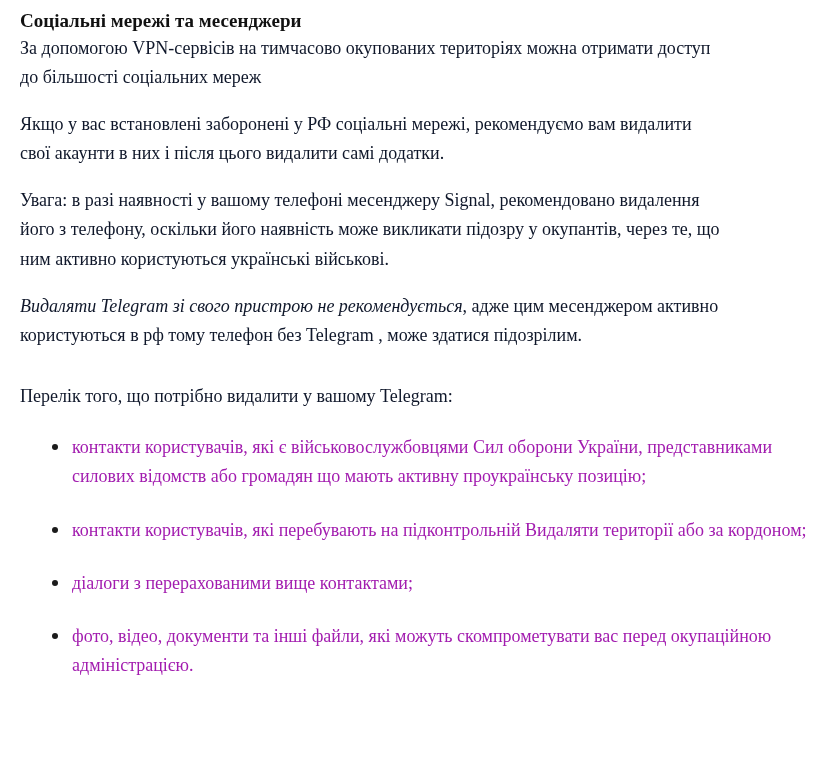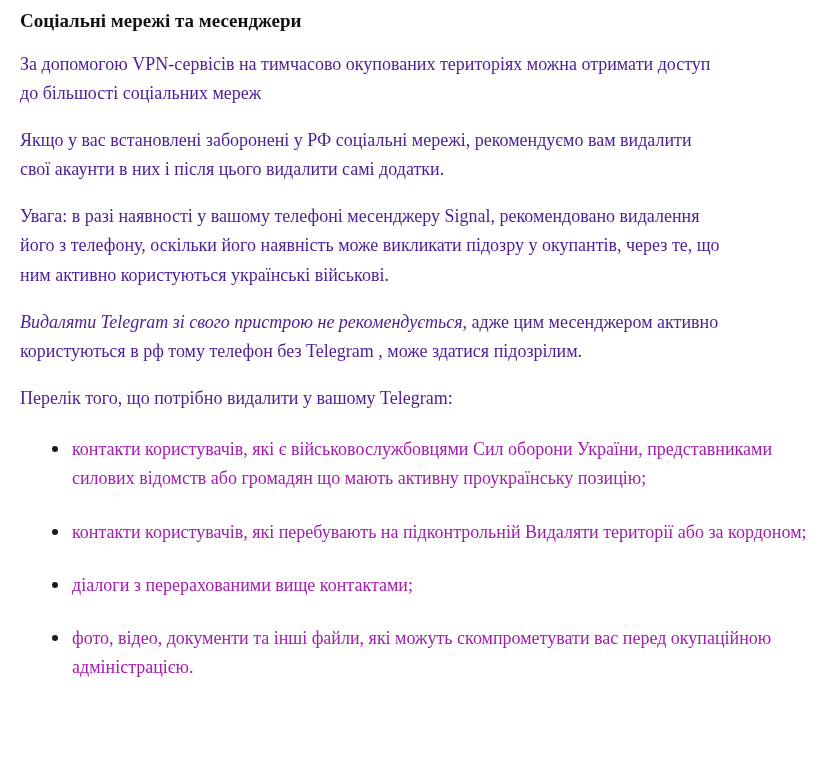--- a/index.html
+++ b/index.html
@@ -16,32 +16,32 @@
   }
   .page {
     width: 838px;
     box-sizing: border-box;
     padding: 4px 20px 10px 20px;
   }
   .section-title {
     font-size: 19px;
     font-weight: bold;
     line-height: 1.35;
-    margin: 4px 0 16px 0;
+    margin: 4px 0 0 0;
     color: #111111;
   }
   p.para {
     font-size: 18px;
     line-height: 1.62;
     margin: 0 0 18px 0;
-    color: #4c1d95;
+    color: #0f172a;
     max-width: 700px;
   }
   p.para.italic-lead {
-    margin-bottom: 18px;
+    margin-bottom: 32px;
   }
   .ital {
     font-style: italic;
   }
   ul.bullets {
     list-style: none;
     margin: 22px 0 0 0;
     padding: 0;
   }
   ul.bullets li {

